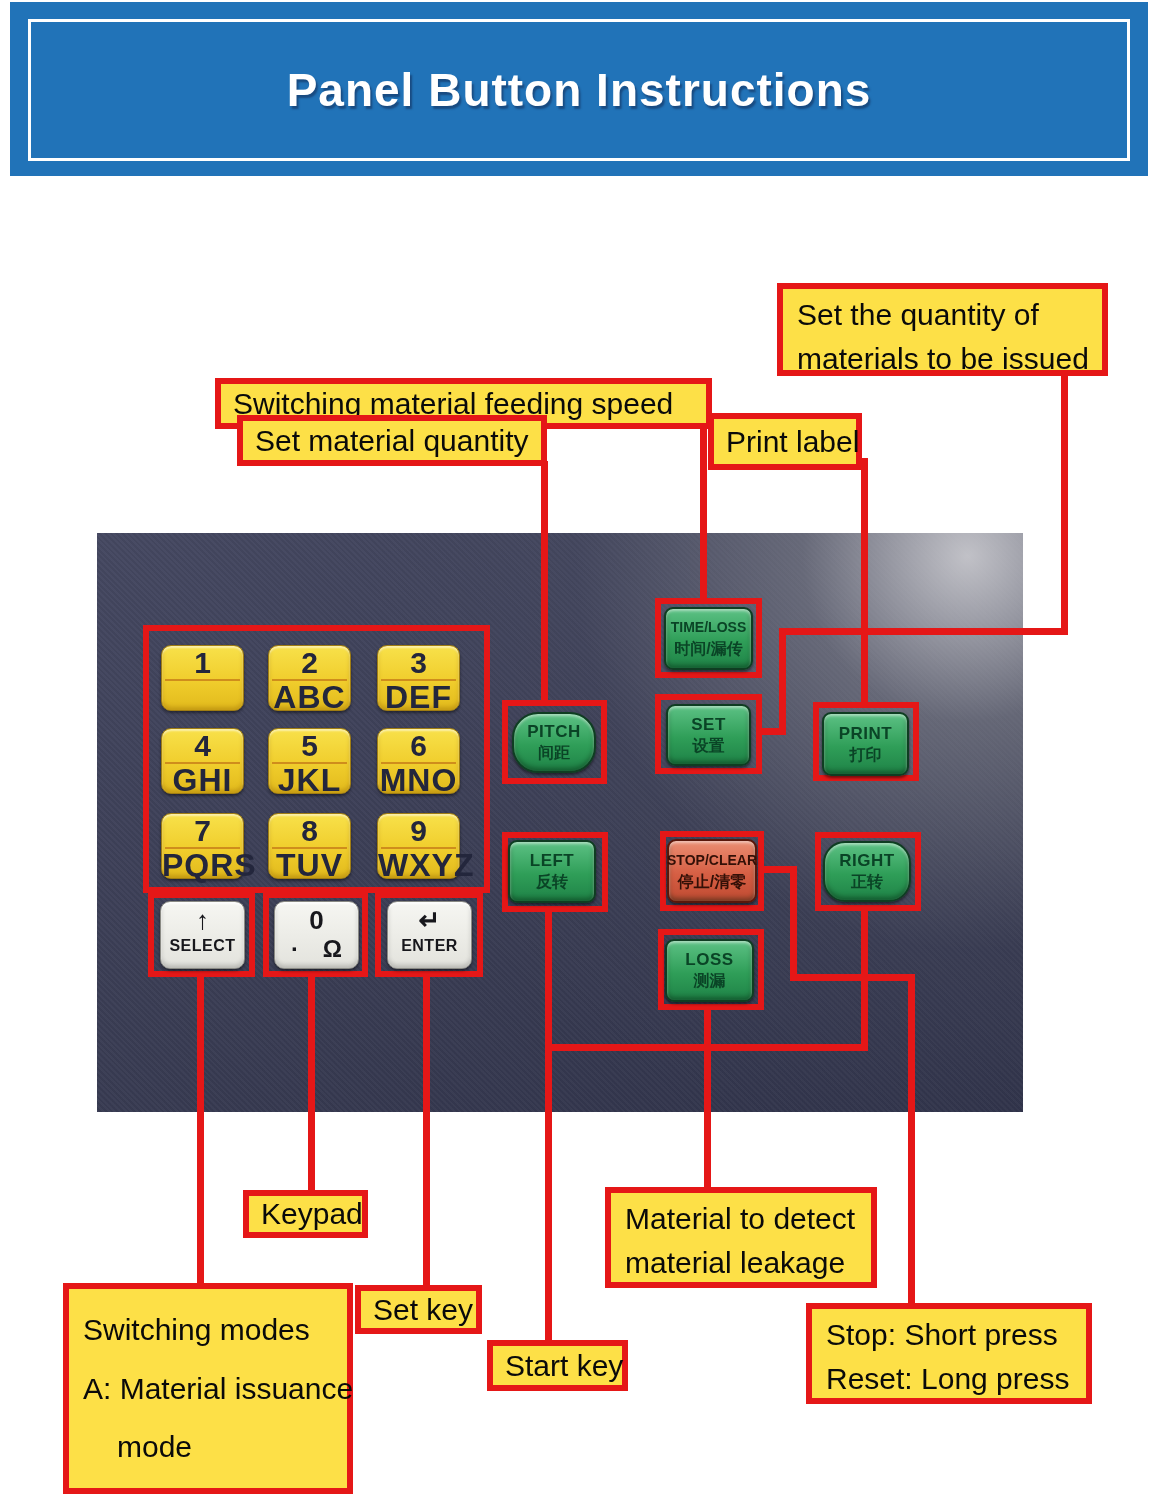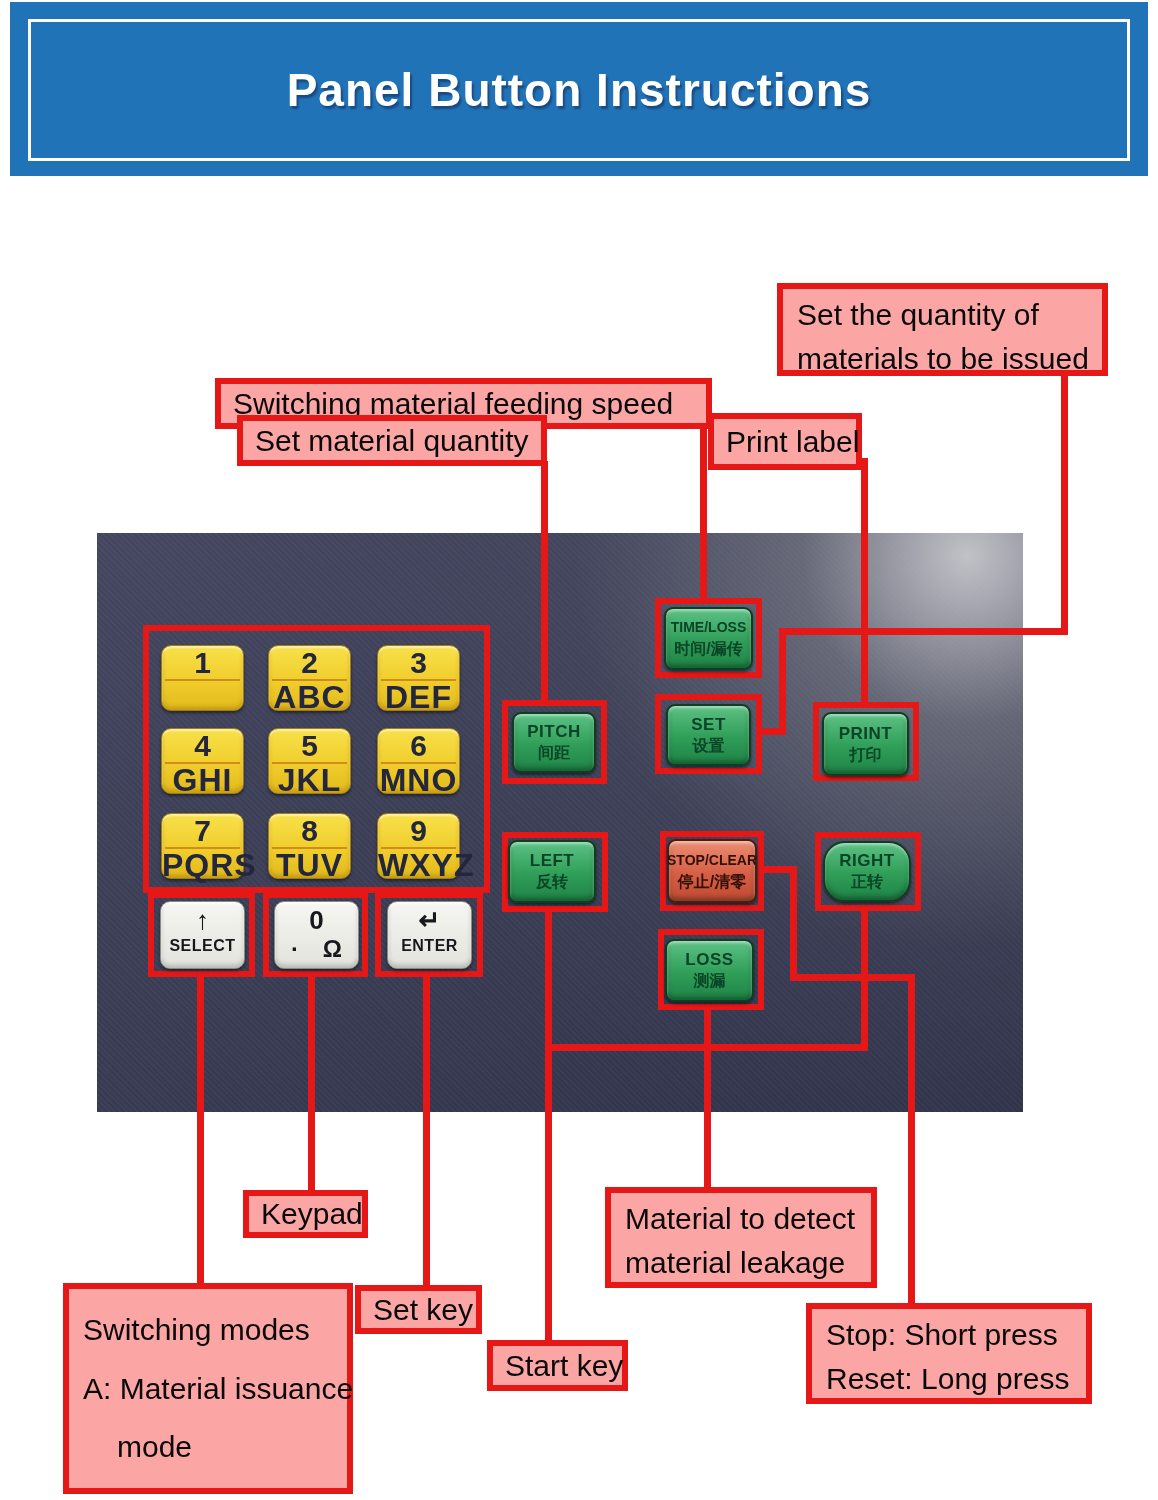--- a/index.html
+++ b/index.html
@@ -33,21 +33,21 @@
       repeating-linear-gradient(45deg, rgba(255,255,255,.025) 0 2px, rgba(0,0,0,.03) 2px 4px),
       linear-gradient(160deg,#454861,#3a3d54 55%,#30334a);
   }
   
   .rbox{position:absolute;border:6px solid var(--red);box-sizing:border-box;background:transparent;}
   
   .vline{position:absolute;width:7px;background:var(--red);}
   .hline{position:absolute;height:7px;background:var(--red);}
   
   .callout{
-    position:absolute;border:6px solid var(--red);background:#fca5a5;box-sizing:border-box;
+    position:absolute;border:6px solid var(--red);background:#fde047;box-sizing:border-box;
     font-size:30px;color:var(--ink);display:flex;align-items:center;padding:0 12px;
     white-space:nowrap;
     text-align:center;
   }
   .callout.multi{flex-direction:column;align-items:flex-start;justify-content:space-evenly;padding:4px 14px;}
   .callout.multi .cline{line-height:1.45;}
   .indent{padding-left:34px;}
   
   .ykey{
     position:absolute;width:83px;height:66px;border-radius:10px;box-sizing:border-box;
@@ -191,21 +191,21 @@
   </div>
   <div class="wkey" style="left:387px;top:901px;">
     <div class="big">↵</div>
     <div class="sub">ENTER</div>
   </div>
 
   <div class="gkey" style="left:664px;top:607px;width:89px;height:63px;">
     <div class="en small">TIME/LOSS</div>
     <div class="zh">时间/漏传</div>
   </div>
-  <div class="gkey" style="left:512px;top:712px;width:84px;height:61px;">
+  <div class="gkey" style="left:512px;top:712px;width:84px;height:61px;border-radius:26px;">
     <div class="en">PITCH</div>
     <div class="zh">间距</div>
   </div>
   <div class="gkey" style="left:666px;top:704px;width:85px;height:62px;">
     <div class="en">SET</div>
     <div class="zh">设置</div>
   </div>
   <div class="gkey" style="left:822px;top:712px;width:87px;height:64px;">
     <div class="en">PRINT</div>
     <div class="zh">打印</div>

